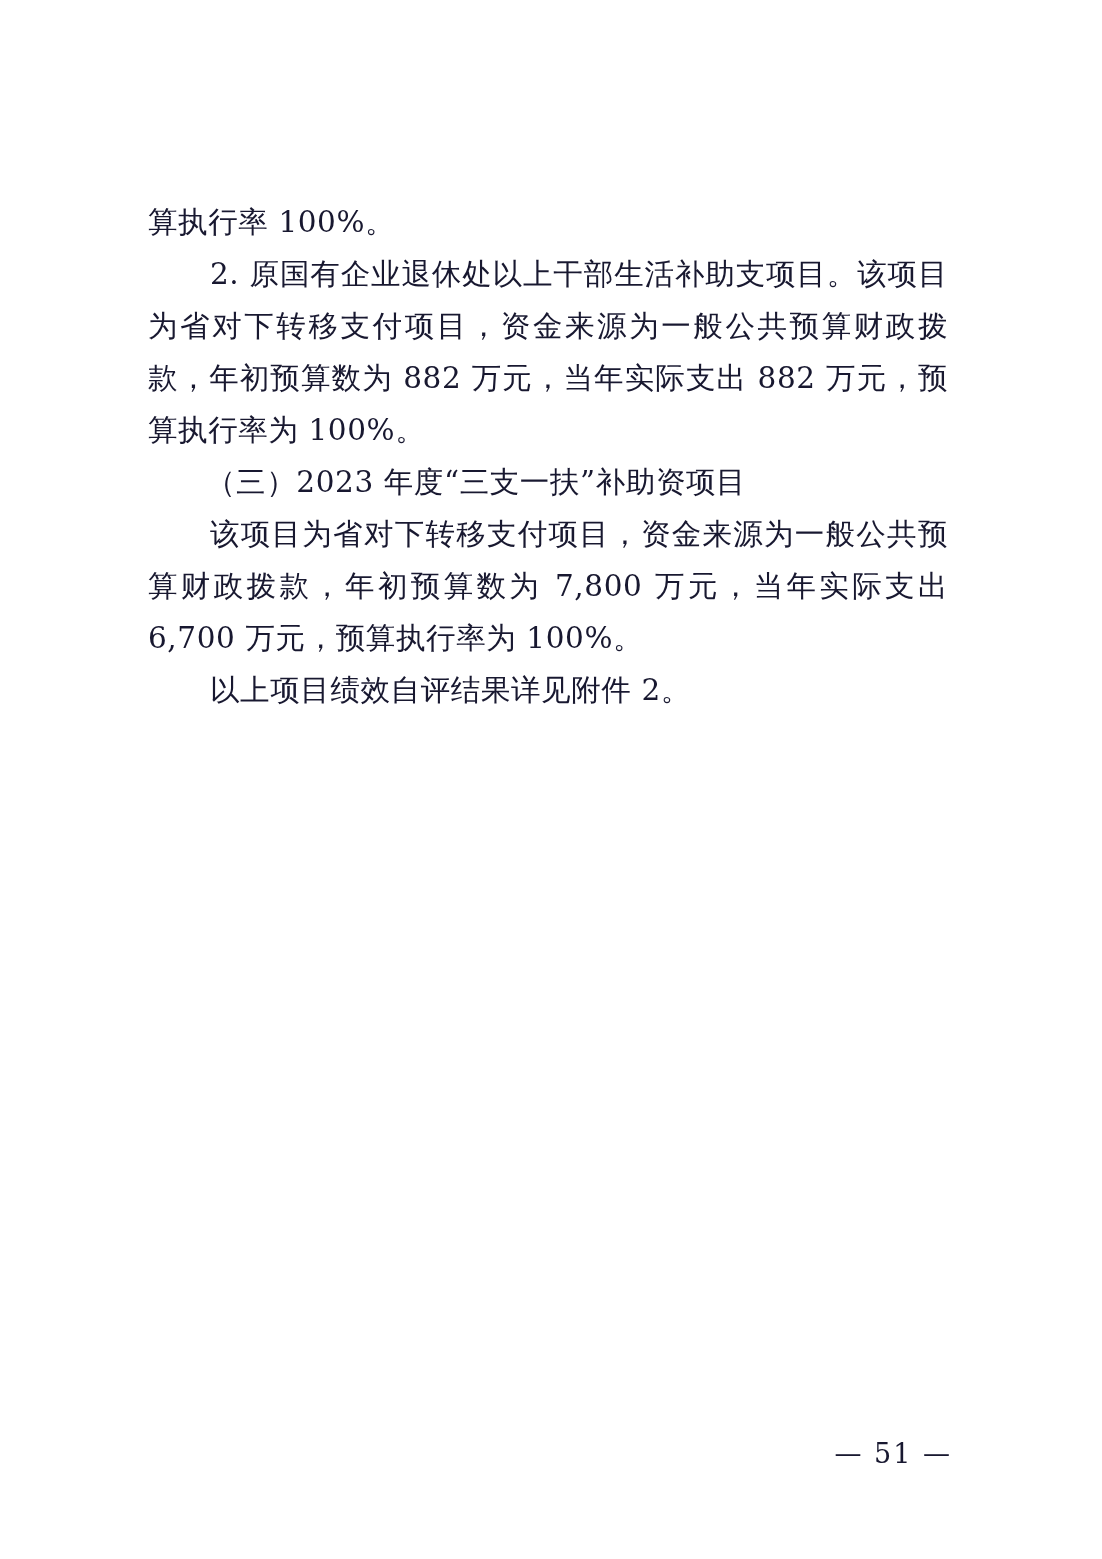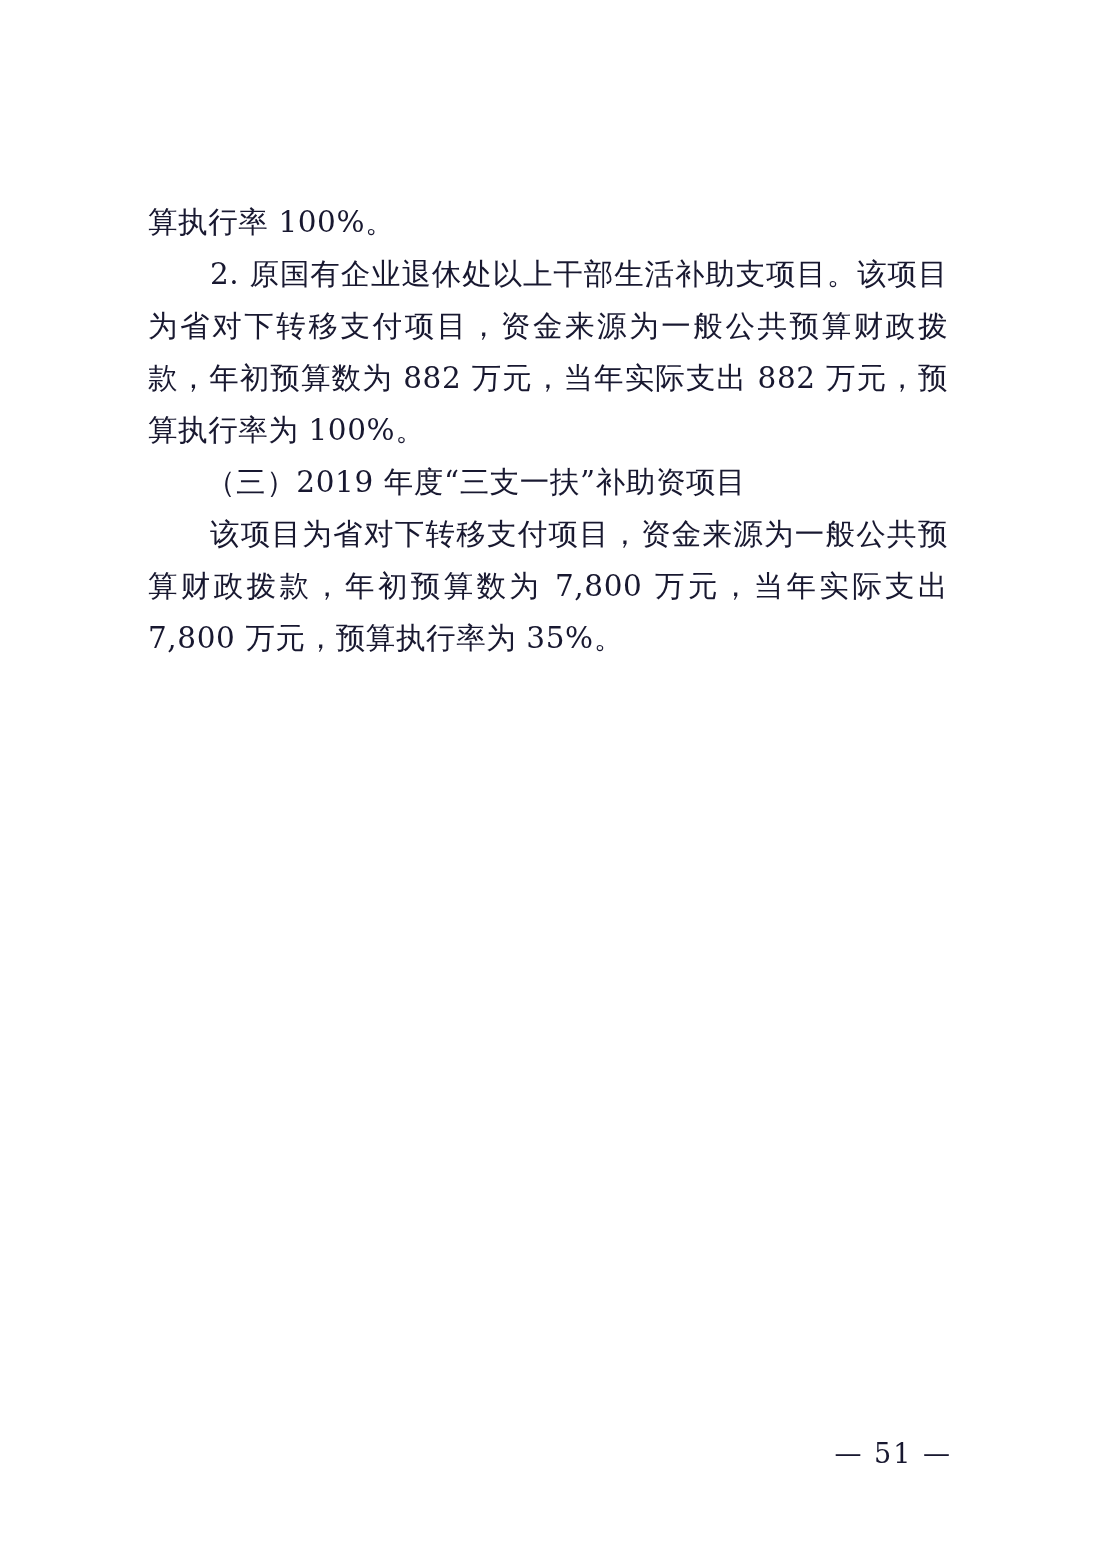--- a/index.html
+++ b/index.html
@@ -51,22 +51,23 @@
 <body>
 
 <div class="page">
 
   <div class="content">
 
     <p class="para">算执行率 100%。</p>
 
     <p class="para indent">2. 原国有企业退休处以上干部生活补助支项目。该项目为省对下转移支付项目，资金来源为一般公共预算财政拨款，年初预算数为 882 万元，当年实际支出 882 万元，预算执行率为 100%。</p>
 
-    <p class="para indent-small">（三）2019 年度“三支一扶”补助资项目</p>
+    <p class="para indent-small">（三）2023 年度“三支一扶”补助资项目</p>
 
-    <p class="para indent">该项目为省对下转移支付项目，资金来源为一般公共预算财政拨款，年初预算数为 7,800 万元，当年实际支出 7,800 万元，预算执行率为 35%。</p>
+    <p class="para indent">该项目为省对下转移支付项目，资金来源为一般公共预算财政拨款，年初预算数为 7,800 万元，当年实际支出 6,700 万元，预算执行率为 100%。</p>
 
+    <p class="para indent">以上项目绩效自评结果详见附件 2。</p>
 
   </div>
 
   <div class="page-number">— 51 —</div>
 
 </div>
 
 </body></html>

